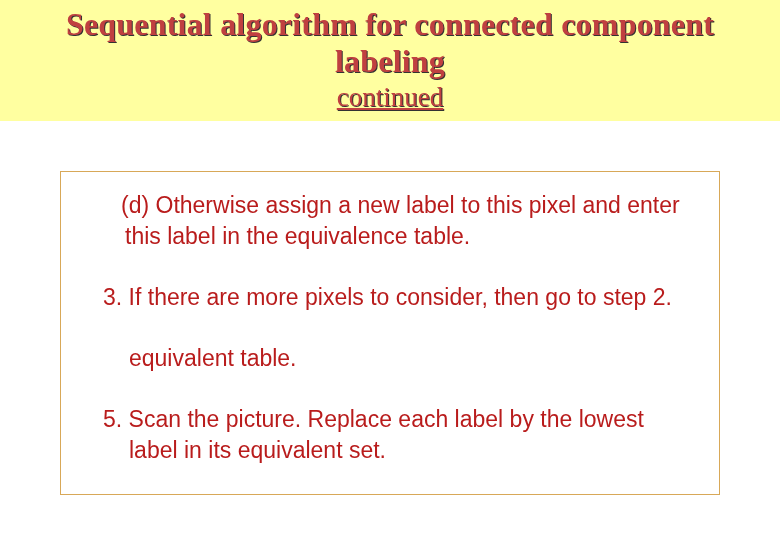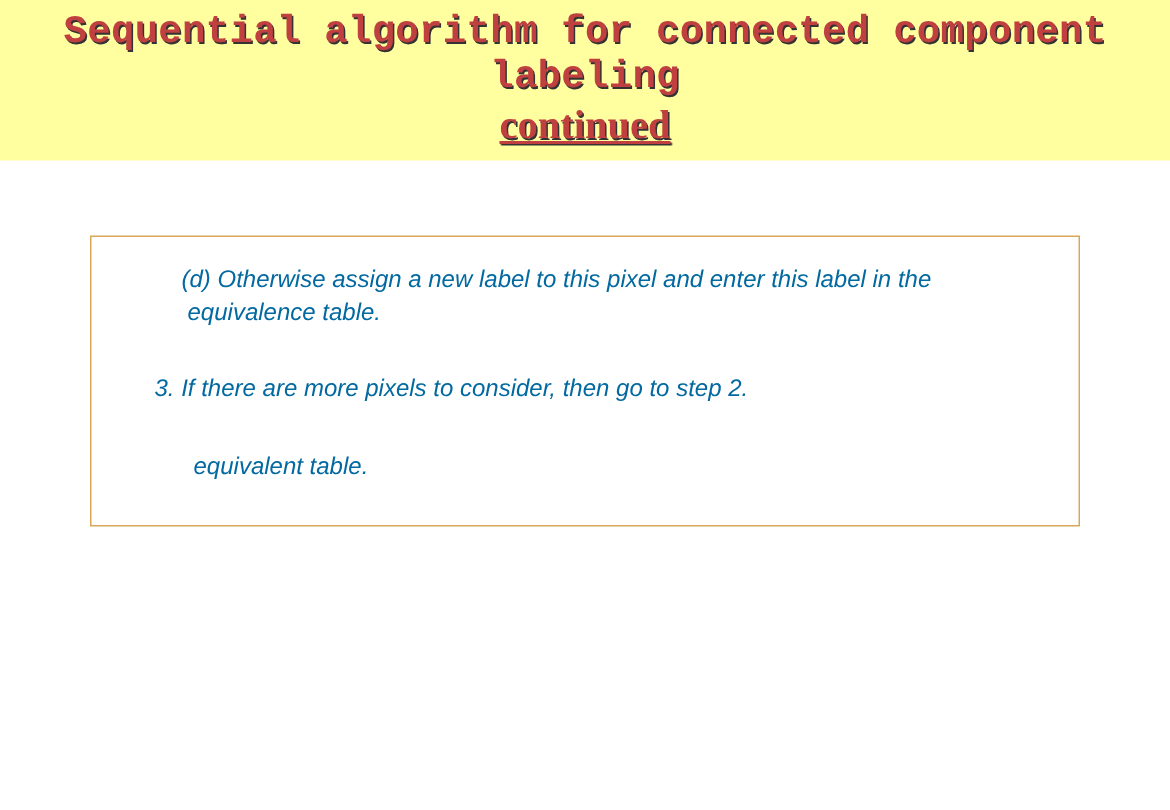--- a/index.html
+++ b/index.html
@@ -13,48 +13,47 @@
       background: #ffffff;
       font-family: Arial, Helvetica, sans-serif;
       overflow: hidden;
     }
     .title-bar {
       background: #ffffa0;
       padding: 6px 10px 8px 10px;
       text-align: center;
     }
     .title-line1 {
-      font-family: Liberation Mono, monospace;
+      font-family: Liberation Serif, serif;
       font-weight: bold;
-      font-size: 26px;
+      font-size: 32px;
       color: #c04040;
       text-shadow: 1px 1px 0 #333;
       letter-spacing: 0.2px;
     }
     .title-line2 {
       font-family: "Times New Roman", Times, serif;
-      font-weight: bold;
+      font-weight: normal;
       font-size: 27px;
       color: #c04040;
       text-shadow: 1px 1px 0 #333;
       text-decoration: underline;
       display: inline-block;
       margin-top: 2px;
     }
     .content-box {
       margin: 50px 60px 0 60px;
       border: 1px solid #d8a858;
       padding: 18px 22px 28px 22px;
     }
     .item {
-      font-size: 16px;
-      color: #0369a1;
+      font-size: 23px;
+      color: #b91c1c;
       line-height: 1.35;
       margin-bottom: 30px;
-      font-style: italic;
     }
     .item:last-child {
       margin-bottom: 0;
     }
     .item-d {
       padding-left: 42px;
       text-indent: -4px;
     }
     .item-num {
       padding-left: 20px;
@@ -72,13 +71,17 @@
   <div class="title-line1">Sequential algorithm for connected component labeling</div>
   <div><span class="title-line2">continued</span></div>
 </div>
 
 <div class="content-box">
   <div class="item item-d">(d) Otherwise assign a new label to this pixel and enter this label in the equivalence table.</div>
   <div class="item item-num">3. If there are more pixels to consider, then go to step 2.</div>
   <div class="item item-num">
     <span class="indent">equivalent table.</span>
   </div>
+  <div class="item item-num">
+    <span>5. Scan the picture. Replace each label by the lowest</span>
+    <span class="indent">label in its equivalent set.</span>
+  </div>
 </div>
 
 </body></html>

